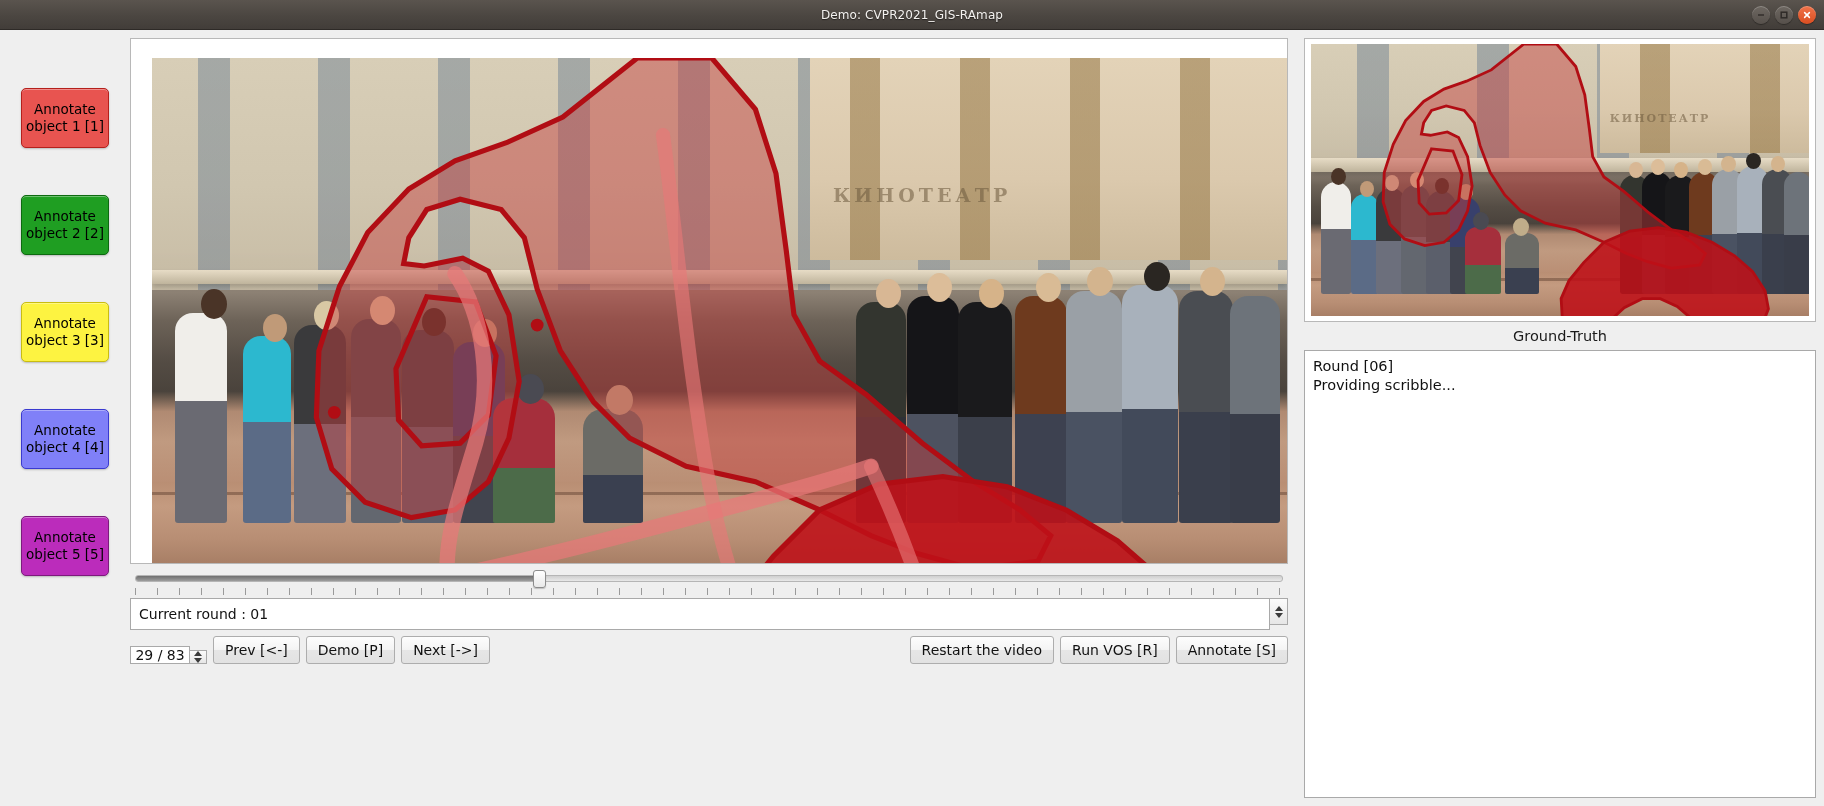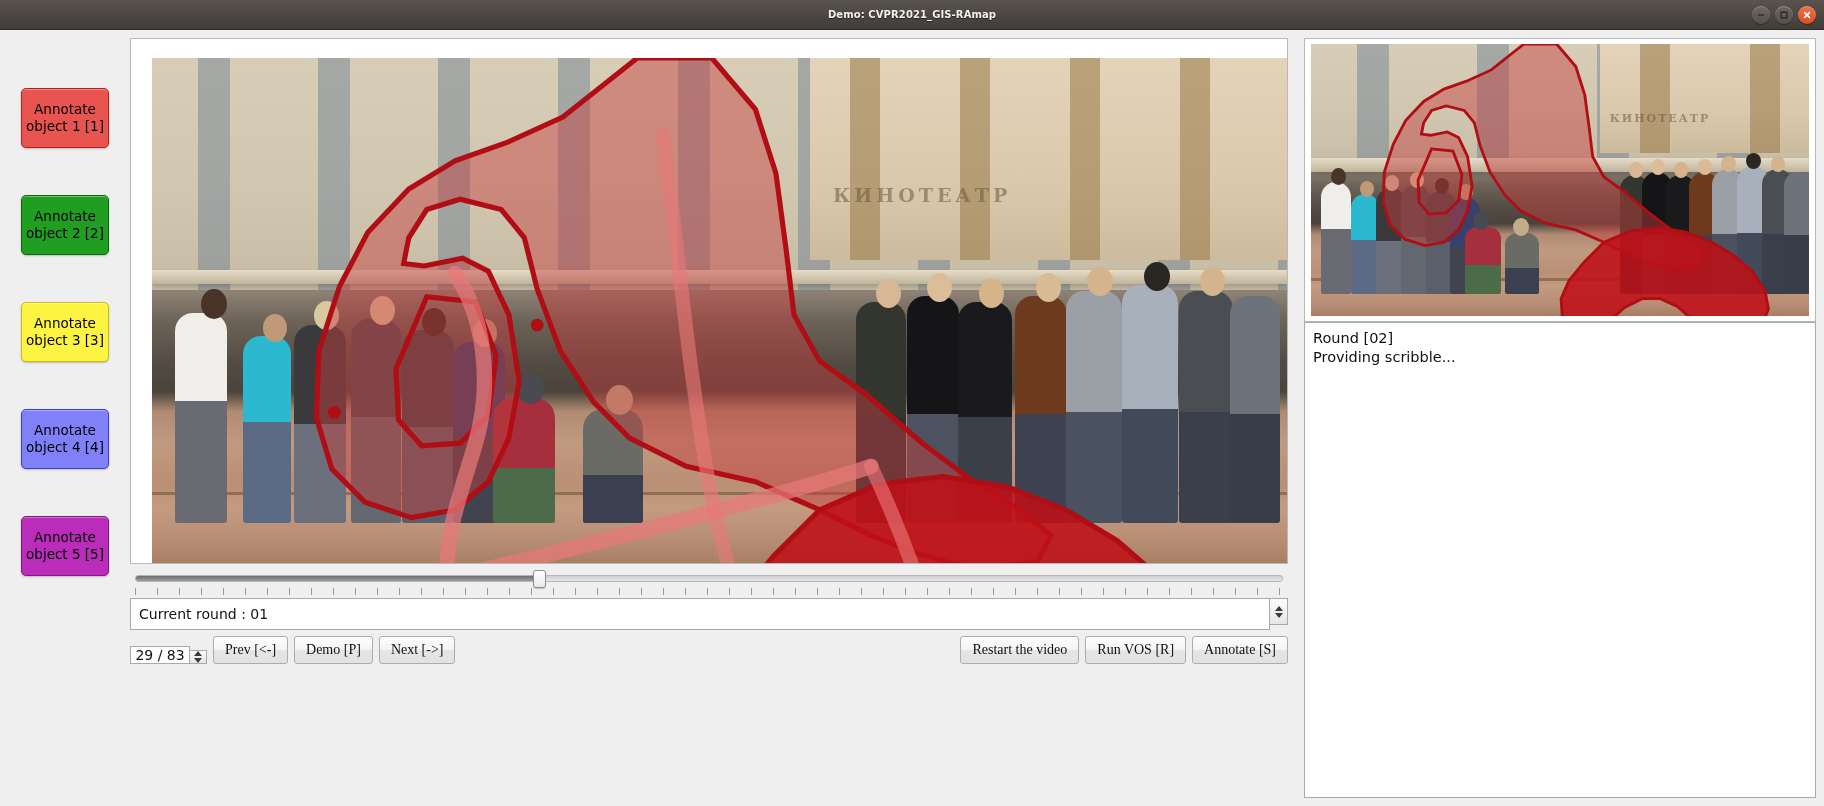--- a/index.html
+++ b/index.html
@@ -24,22 +24,22 @@
   .titlebar {
     position: relative;
     height: 30px;
     flex: 0 0 30px;
     background: linear-gradient(to bottom, #5a544e 0%, #4b4641 55%, #423d39 100%);
     border-bottom: 1px solid #2e2a27;
     display: flex; align-items: center; justify-content: center;
   }
   .titlebar-title {
     color: #f3f1ef;
-    font-size: 10px;
-    font-weight: bold;
+    font-size: 12px;
+    font-weight: normal;
     letter-spacing: .1px;
     text-shadow: 0 1px 1px rgba(0,0,0,.55);
     user-select: none;
   }
   .win-controls {
     position: absolute; right: 8px; top: 0; height: 30px;
     display: flex; align-items: center; gap: 5px;
   }
   .wbtn {
     width: 18px; height: 18px; border-radius: 50%;
@@ -263,21 +263,20 @@
   .btn {
     height: 28px;
     padding: 0 11px;
     border: 1px solid #adadad;
     border-radius: 3px;
     background: linear-gradient(to bottom, #fdfdfd 0%, #f4f4f4 48%, #e6e6e6 50%, #e2e2e2 100%);
     font-size: 14px; color: #111;
     display: flex; align-items: center; justify-content: center;
     cursor: pointer; user-select: none;
     white-space: nowrap;
-    font-family: Liberation Serif, serif;
   }
   .spacer { flex: 1 1 auto; }
 
   .wide-btn {
     flex: 0 0 30px;
     height: 30px;
     border: 1px solid #adadad;
     border-radius: 3px;
     background: linear-gradient(to bottom, #fdfdfd 0%, #f4f4f4 48%, #e6e6e6 50%, #e2e2e2 100%);
     display: flex; align-items: center; justify-content: center;
@@ -562,19 +561,20 @@
               <path d="M520 352 L566 332 L616 326 L666 334 L712 352
                        L752 376 L784 404 L806 438 L812 470 L802 496
                        L778 507 L700 507 L676 488 L650 466 L620 452
                        L588 452 L556 468 L530 492 L514 507 L466 507
                        L446 486 L444 452 L458 420 L484 388 Z" fill="rgba(190,16,24,0.88)" stroke="#b10d14" stroke-width="5"></path>
             </svg>
           </div>
         </div>
       </div>
 
-
-      <div class="log">Round [02]
+      <div class="gt-label">Ground-Truth</div>
+
+      <div class="log">Round [06]
 Providing scribble...</div>
     </div>
 
   </div>
 </div>
 
 </body></html>

